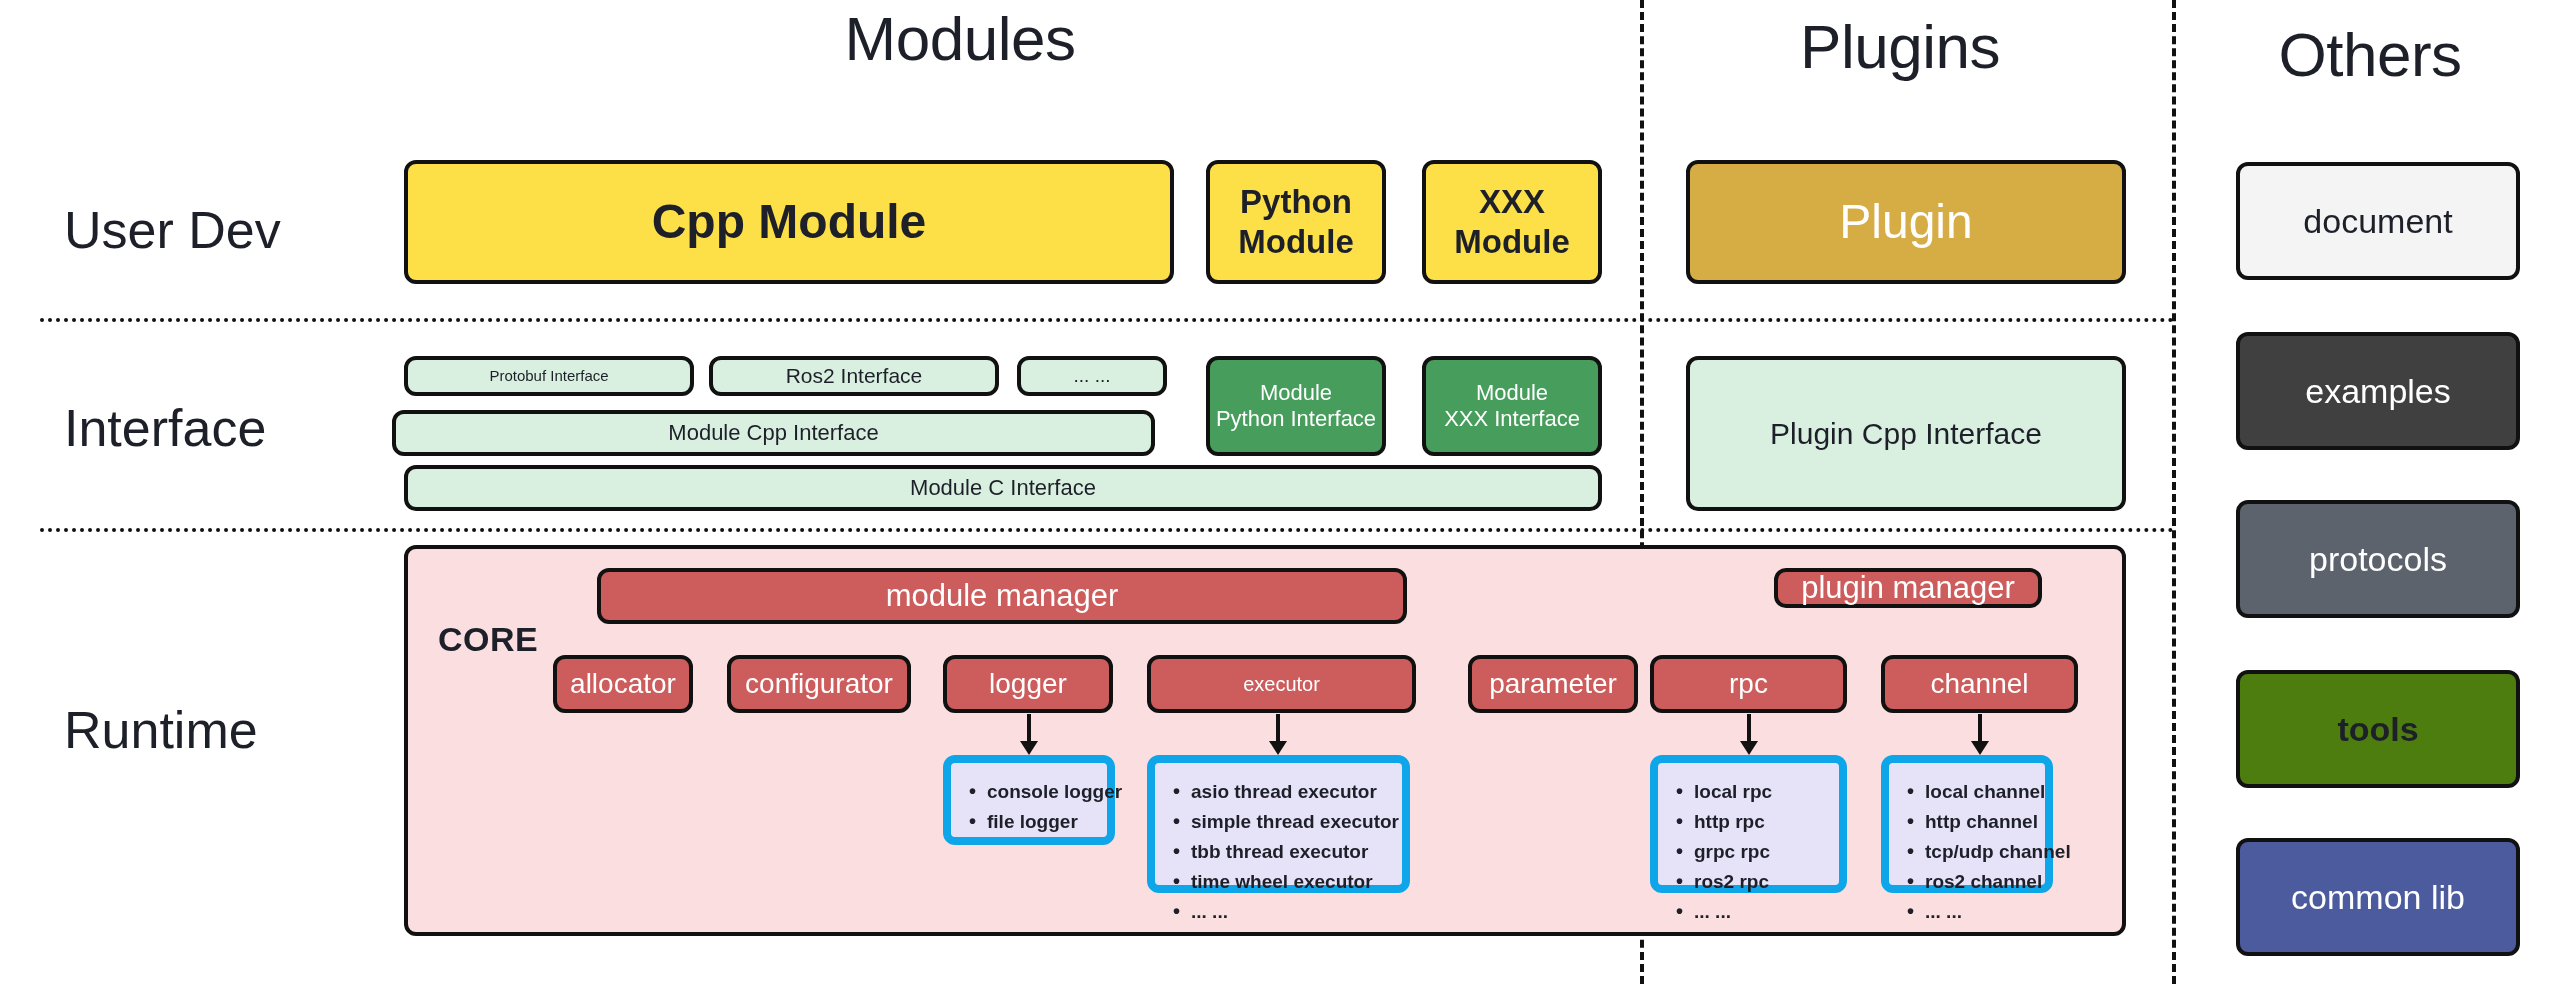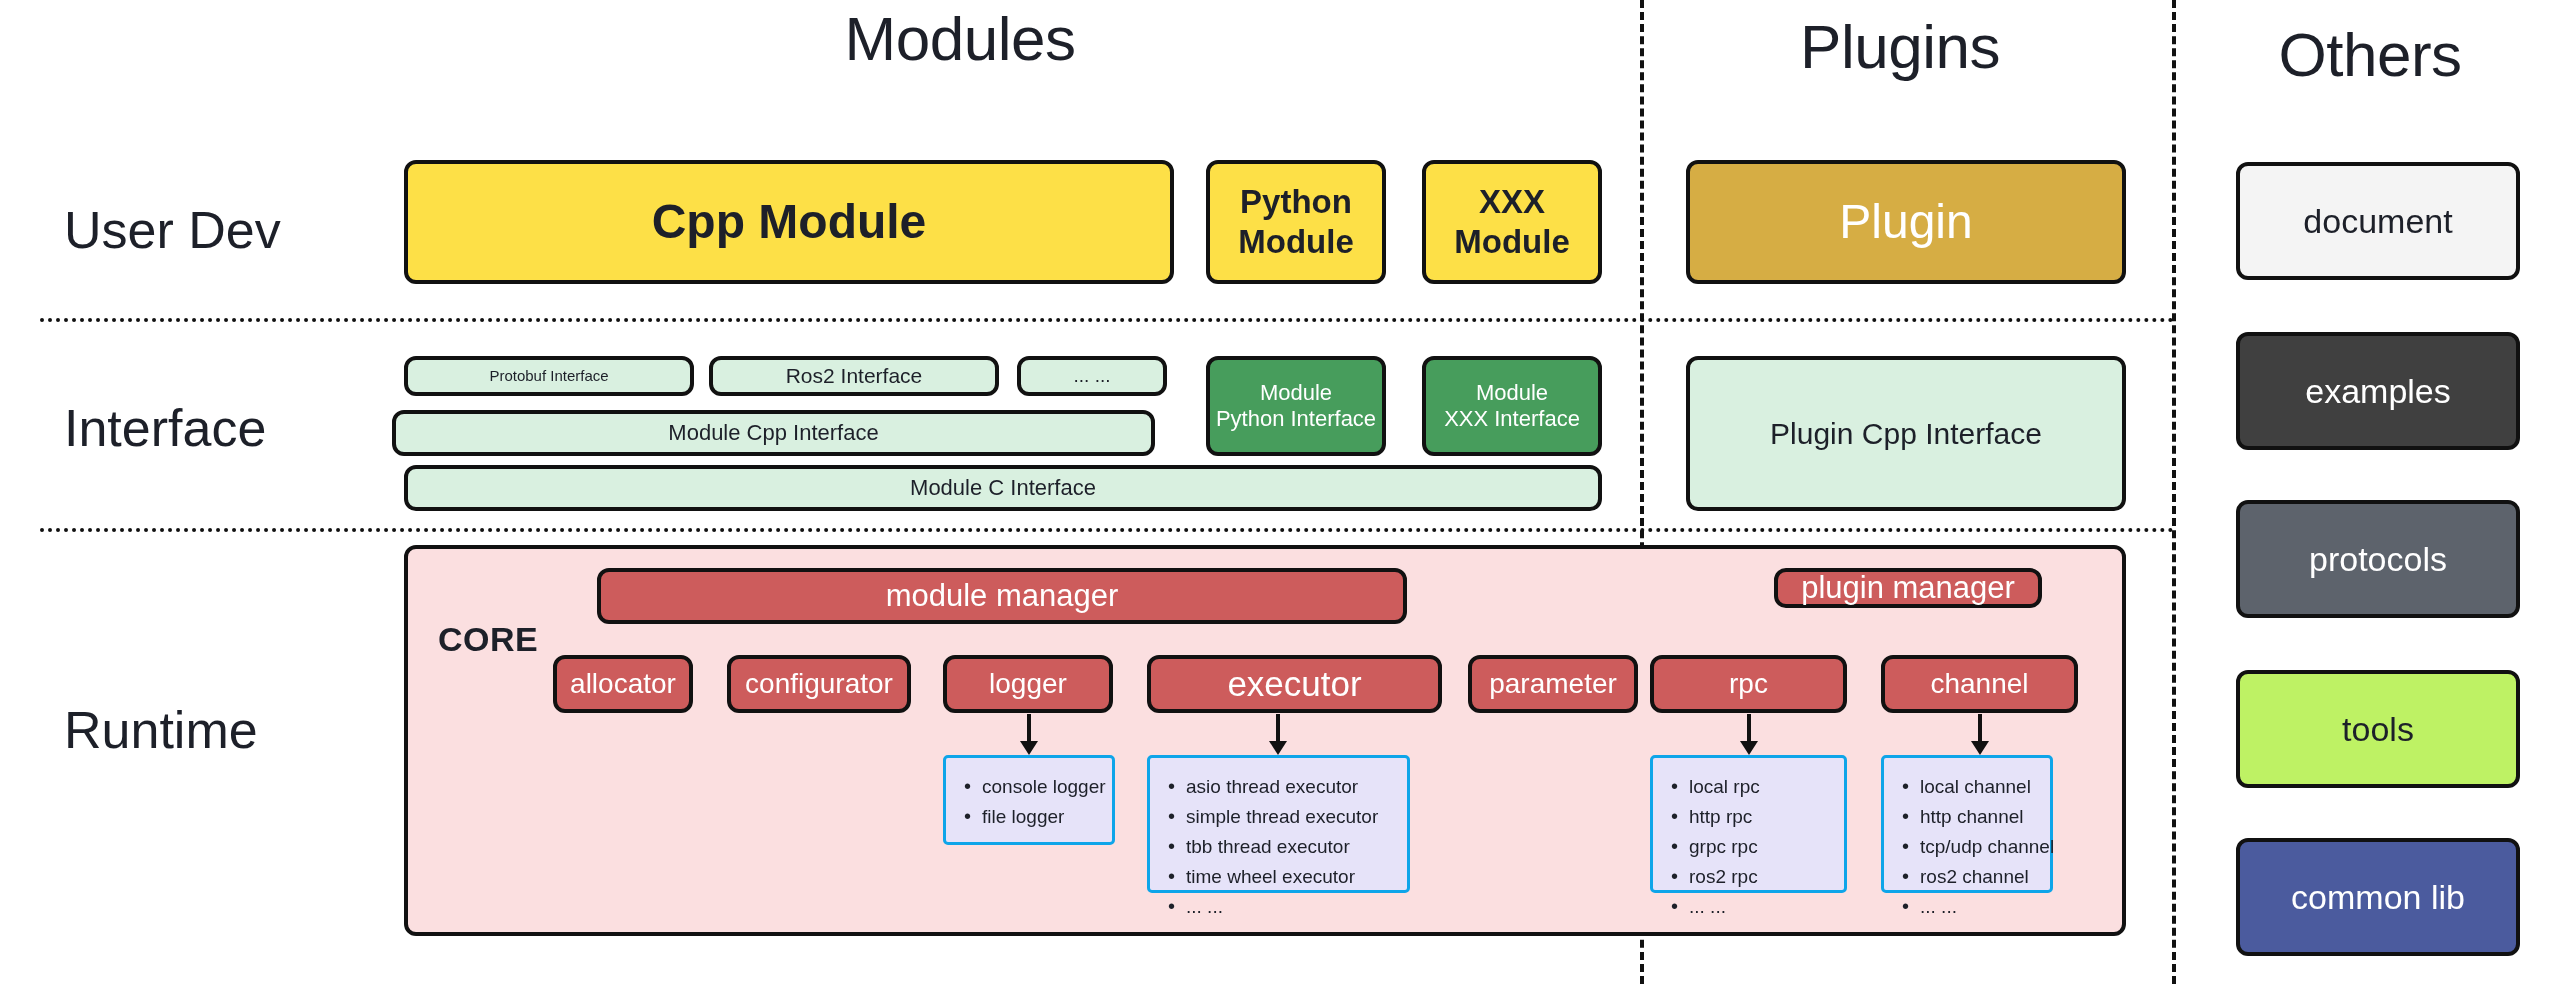--- a/index.html
+++ b/index.html
@@ -61,44 +61,45 @@
   }
 
   .node-yellow   { background: #fde047; color: #1d2029; font-weight: bold; }
   .node-gold     { background: #d6ad44; color: #ffffff; }
   .node-mint     { background: #d9f0e0; color: #1d2029; }
   .node-green    { background: #479d5c; color: #ffffff; }
   .node-red      { background: #cd5c5c; color: #ffffff; }
   .node-white    { background: #f4f4f4; color: #1d2029; }
   .node-gray     { background: #404040; color: #ffffff; }
   .node-darkgray { background: #5d636c; color: #ffffff; }
-  .node-periwinkle { background: #bef264; color: #1d2029; }
+  .node-periwinkle { background: #4d7c0f; color: #1d2029; font-weight: bold; }
   .node-navy     { background: #4b5b9e; color: #ffffff; }
 
   
   .core-box {
     background: #fbdfe0;
     border: 4px solid #111111;
     border-radius: 12px;
     box-sizing: border-box;
   }
   .core-label {
     font-size: 34px;
     font-weight: 700;
     color: #1d2029;
     letter-spacing: 0.5px;
   }
 
   
   .detail-box {
     background: #e6e3f9;
-    border: 3px solid #0ea5e9;
-    border-radius: 5px;
+    border: 8px solid #0ea5e9;
+    border-radius: 12px;
     box-sizing: border-box;
     padding: 14px 10px 10px 14px;
+    font-weight: bold;
   }
   .detail-box ul {
     margin: 0;
     padding: 0 0 0 22px;
     list-style: none;
   }
   .detail-box li {
     font-size: 19px;
     line-height: 1.58;
     color: #1d2029;
@@ -169,21 +170,21 @@
 <div class="abs node node-red" style="left:597px; top:568px; width:810px; height:56px; font-size:31px;">module manager</div>
 
 <div class="abs node node-red" style="left:1774px; top:568px; width:268px; height:40px; font-size:31px;">plugin manager</div>
 
 <div class="abs node node-red" style="left:553px; top:655px; width:140px; height:58px; font-size:28px;">allocator</div>
 
 <div class="abs node node-red" style="left:727px; top:655px; width:184px; height:58px; font-size:28px;">configurator</div>
 
 <div class="abs node node-red" style="left:943px; top:655px; width:170px; height:58px; font-size:28px;">logger</div>
 
-<div class="abs node node-red" style="left:1147px; top:655px; width:295px; height:58px; font-size:35px;">executor</div>
+<div class="abs node node-red" style="left:1147px; top:655px; width:269px; height:58px; font-size:20px;">executor</div>
 
 <div class="abs node node-red" style="left:1444px; top:655px; width:170px; height:58px; font-size:28px;margin-left:24px;">parameter</div>
 
 <div class="abs node node-red" style="left:1650px; top:655px; width:197px; height:58px; font-size:28px;">rpc</div>
 
 <div class="abs node node-red" style="left:1881px; top:655px; width:197px; height:58px; font-size:28px;">channel</div>
 
 <svg class="abs arrow-down" style="left:1016px; top:714px;" width="26" height="42" viewBox="0 0 26 42">
   <path d="M13 0 L13 30" stroke="#111111" stroke-width="4" fill="none"></path>
   <path d="M4 27 L13 41 L22 27 Z" fill="#111111"></path>

